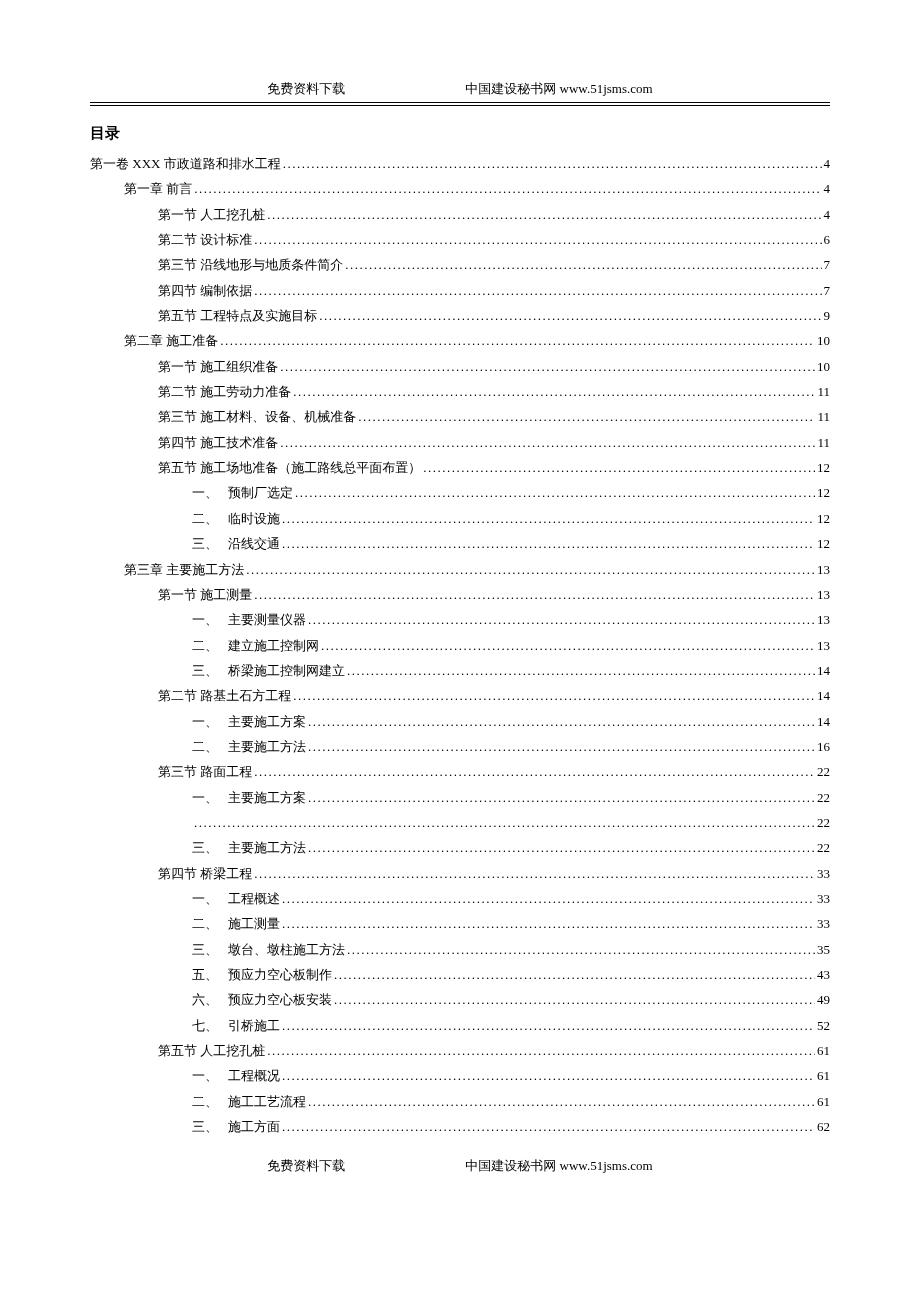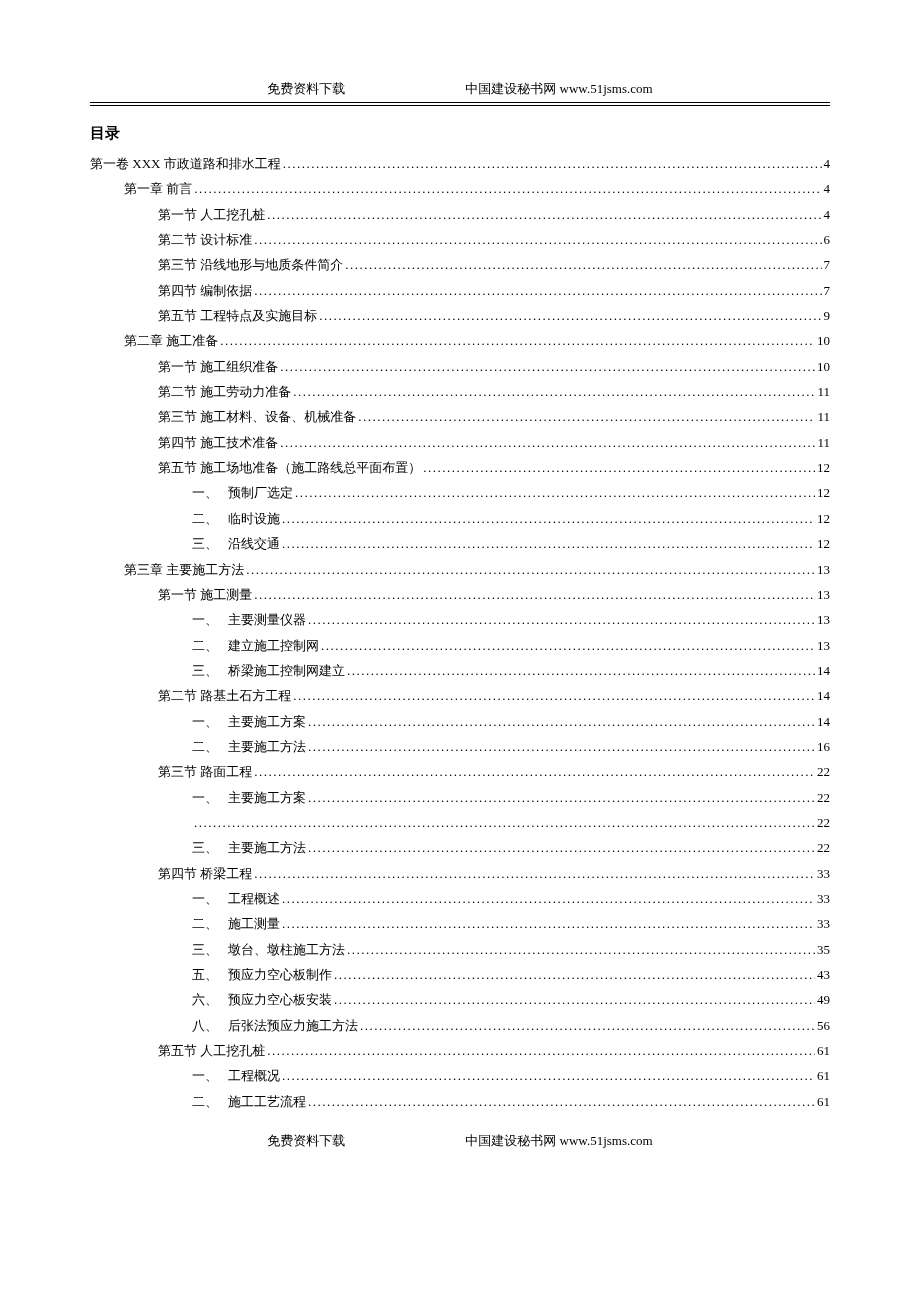--- a/index.html
+++ b/index.html
@@ -259,38 +259,43 @@
         <span class="toc-label"><span class="marker">五、</span><span>预应力空心板制作</span></span>
         <span class="toc-dots"></span>
         <span class="toc-page">43</span>
       </div>
       <div class="toc-row indent-3">
         <span class="toc-label"><span class="marker">六、</span><span>预应力空心板安装</span></span>
         <span class="toc-dots"></span>
         <span class="toc-page">49</span>
       </div>
       <div class="toc-row indent-3">
-        <span class="toc-label"><span class="marker">八、</span><span>后张法预应力施工方法</span></span>
-        <span class="toc-dots"></span>
-        <span class="toc-page">56</span>
+        <span class="toc-label"><span class="marker">七、</span><span>引桥施工</span></span>
+        <span class="toc-dots"></span>
+        <span class="toc-page">52</span>
       </div>
       <div class="toc-row indent-2">
         <span class="toc-label">第五节 人工挖孔桩</span>
         <span class="toc-dots"></span>
         <span class="toc-page">61</span>
       </div>
       <div class="toc-row indent-3">
         <span class="toc-label"><span class="marker">一、</span><span>工程概况</span></span>
         <span class="toc-dots"></span>
         <span class="toc-page">61</span>
       </div>
       <div class="toc-row indent-3">
         <span class="toc-label"><span class="marker">二、</span><span>施工工艺流程</span></span>
         <span class="toc-dots"></span>
         <span class="toc-page">61</span>
+      </div>
+      <div class="toc-row indent-3">
+        <span class="toc-label"><span class="marker">三、</span><span>施工方面</span></span>
+        <span class="toc-dots"></span>
+        <span class="toc-page">62</span>
       </div>
     </div>
 
   <div class="footer">
     <span>免费资料下载</span>
     <span>中国建设秘书网 www.51jsms.com</span>
   </div>
 
 </div>
 

